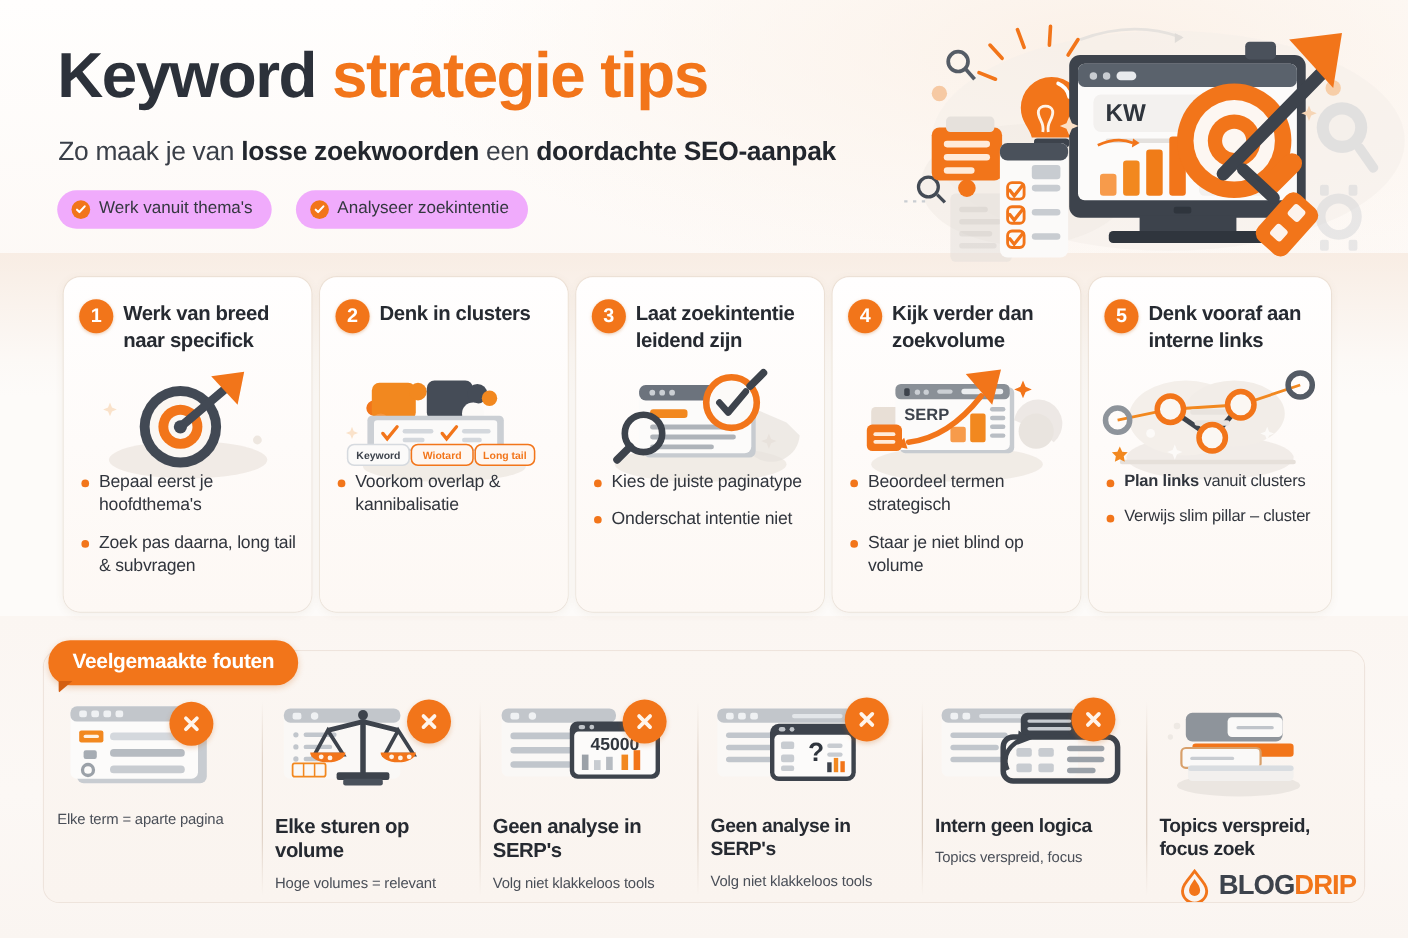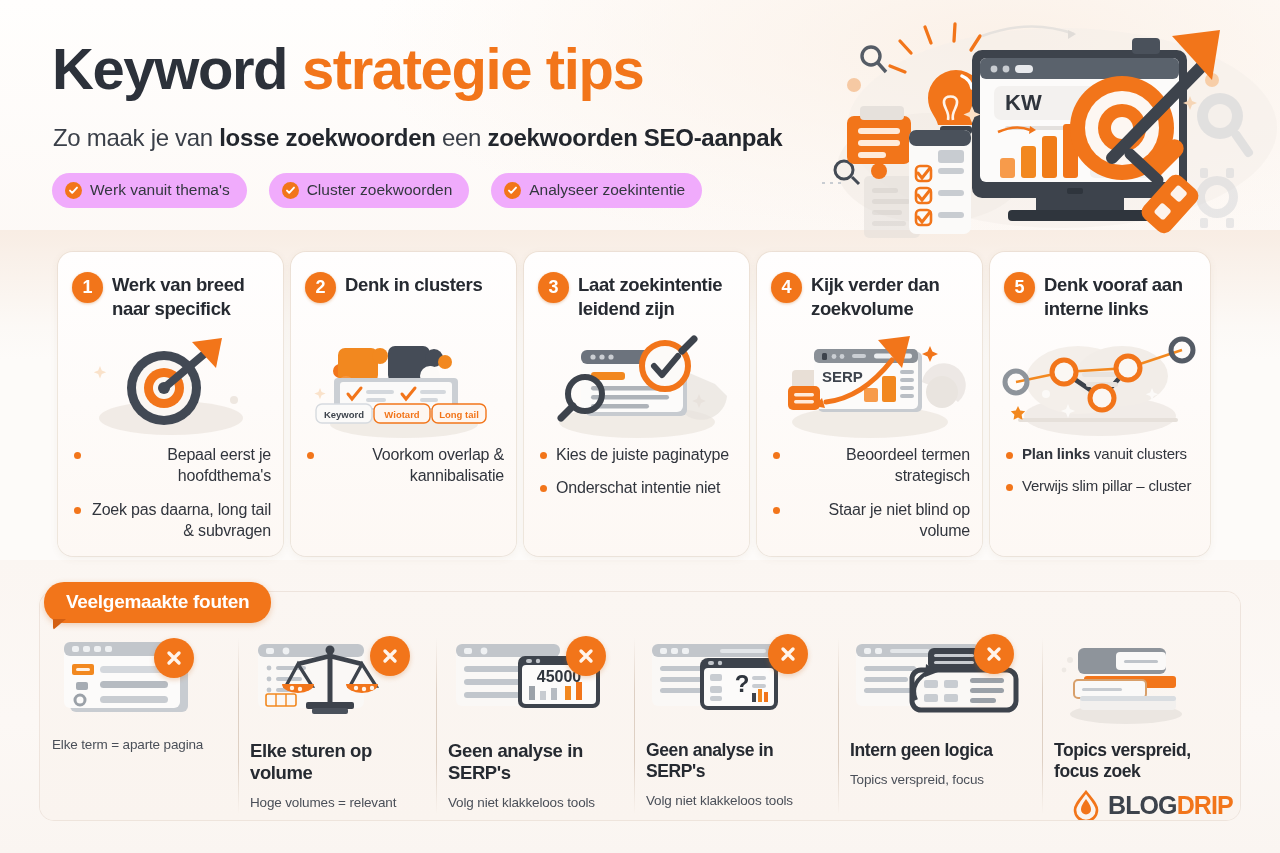--- a/index.html
+++ b/index.html
@@ -58,21 +58,21 @@
   .card.c4{ left:757px; } .card.c5{ left:990px; }
   .card.c5{ width:220px; }
   .card-head{ position:absolute; left:14px; top:20px; right:10px; display:flex; gap:9px; }
   .num{ width:31px;height:31px;border-radius:50%;background:#F2751A;color:#fff;
         font-size:18px;font-weight:bold;display:flex;align-items:center;justify-content:center;
         flex:none; box-shadow:0 1px 3px rgba(200,105,30,0.35);}
   .card-title{ font-size:18.5px; font-weight:bold; line-height:1.29; color:#262A31;
                letter-spacing:-0.35px; padding-top:1px;}
   .card-ill{ position:absolute; left:10px; top:80px; width:calc(100% - 20px); height:108px;}
   .card-ill svg{ display:block; margin:0 auto;}
-  .bullets{ position:absolute; left:16px; right:12px; top:192px;text-align:right;}
+  .bullets{ position:absolute; left:16px; right:12px; top:176px;}
   .bullets li{ list-style:none; display:flex; gap:9px; margin-bottom:12px;
                font-size:16px; line-height:1.33; color:#31353D; letter-spacing:-0.2px;}
   .bullets li .dot{ width:7px;height:7px;border-radius:50%;background:#F2751A;flex:none;margin-top:8px;}
   .bullets li b{ font-weight:bold; }
   .bullets.sm li{ font-size:15px; }
   .arrow{ position:absolute; top:366px; width:33px; height:20px; }
   .arrow svg{display:block;}
   .a1{left:271px;} .a2{left:504px;} .a3{left:737px;} .a4{left:970px;}
   .arrow-dashes{ position:absolute; left:381px; top:468px; width:95px; height:10px;}
 
@@ -116,38 +116,30 @@
 <div class="bg-band"></div>
 <div class="bg-bottom"></div>
 
 <div class="hero">
 
   <div class="title">
     <span>Keyword</span>
     <span class="accent">strategie tips</span>
   </div>
 
-  <div class="subtitle"><span>Zo maak je van </span><b>losse zoekwoorden</b><span> een </span><b>zoekwoorden SEO-aanpak</b></div>
+  <div class="subtitle"><span>Zo maak je van </span><b>losse zoekwoorden</b><span> een </span><b>doordachte SEO-aanpak</b></div>
 
   <div class="pill-row">
     <div class="pill">
       <span class="chk">
         <svg width="11" height="11" viewBox="0 0 11 11">
             <path d="M2 5.6 L4.2 7.8 L9 2.6" stroke="#fff" stroke-width="1.9" fill="none" stroke-linecap="round" stroke-linejoin="round"></path>
           </svg>
       </span>
       <span>Werk vanuit thema's</span>
-    </div>
-    <div class="pill">
-      <span class="chk">
-        <svg width="11" height="11" viewBox="0 0 11 11">
-            <path d="M2 5.6 L4.2 7.8 L9 2.6" stroke="#fff" stroke-width="1.9" fill="none" stroke-linecap="round" stroke-linejoin="round"></path>
-          </svg>
-      </span>
-      <span>Cluster zoekwoorden</span>
     </div>
     <div class="pill">
       <span class="chk">
         <svg width="11" height="11" viewBox="0 0 11 11">
             <path d="M2 5.6 L4.2 7.8 L9 2.6" stroke="#fff" stroke-width="1.9" fill="none" stroke-linecap="round" stroke-linejoin="round"></path>
           </svg>
       </span>
       <span>Analyseer zoekintentie</span>
     </div>
   </div>

